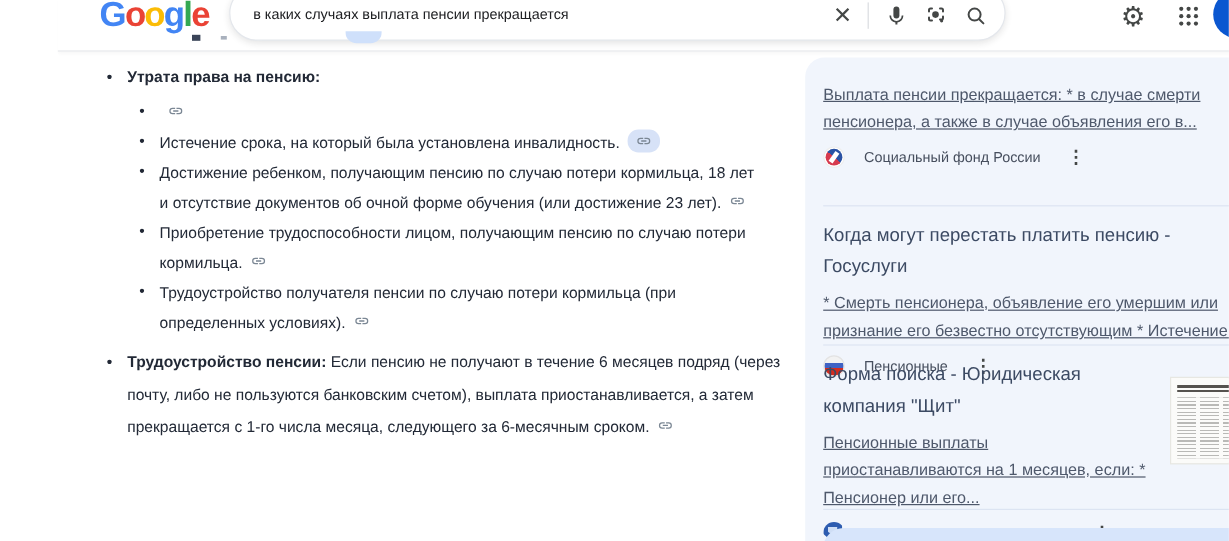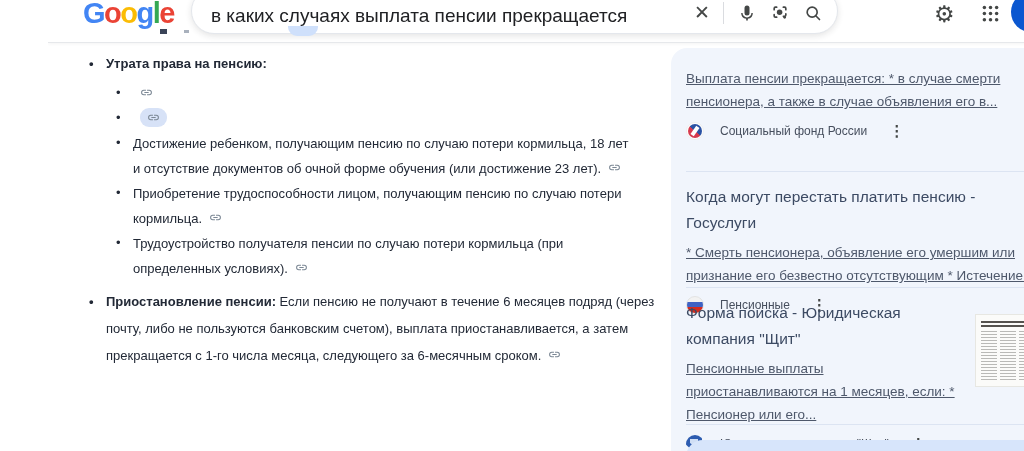--- a/index.html
+++ b/index.html
@@ -11,21 +11,21 @@
   .header { position:absolute; top:0; left:0; width:1024px; height:43px; background:#fff;
     border-bottom:1px solid #e6e8eb; box-shadow:0 1px 3px rgba(60,64,67,.06); z-index:5; }
   .logo { position:absolute; left:35px; top:-3px; font-size:29px; font-weight:bold;
     letter-spacing:-1.5px; line-height:32px; }
   .logo .c1{color:#4285F4}.logo .c2{color:#EA4335}.logo .c3{color:#FBBC05}
   .logo .c4{color:#4285F4}.logo .c5{color:#34A853}.logo .c6{color:#EA4335}
 
   .searchbar { position:absolute; left:143px; top:-12px; width:647px; height:46px;
     background:#fff; border:1px solid #e4e7ec; border-radius:23px;
     box-shadow:0 2px 6px rgba(32,33,36,.12); }
-  .query { position:absolute; left:19px; top:16px; font-size:19px; color:#202124; white-space:nowrap; }
+  .query { position:absolute; left:19px; top:16px; font-size:12px; color:#202124; white-space:nowrap; }
   .sb-icons { position:absolute; right:14px; top:12px; display:flex; align-items:center; gap:13px; }
   .vdiv { width:1px; height:22px; background:#dadce0; }
   .icon-btn { display:inline-flex; align-items:center; justify-content:center; cursor:pointer; }
 
   .gear { position:absolute; left:886px; top:1px; font-size:23px; color:#444746; }
   .apps { position:absolute; left:932px; top:3px; }
   .signin { position:absolute; left:963px; top:-8px; height:40px; width:112px;
     background:#0b57d0; color:#fff; border:none; border-radius:20px; font-size:14px;
     font-family:"Liberation Sans",sans-serif; padding-top:6px; text-align:center; cursor:pointer; }
 
@@ -151,36 +151,36 @@
   <div class="rem rem-pill"></div>
 
   <main class="answer">
     <ul style="list-style:none;">
       <li class="t-item">
         <span class="lead">Утрата права на пенсию:</span>
         <ul class="sub-list">
           <li class="s-item"><span class="linkchip"><svg viewBox="0 0 24 24" width="13" height="13" fill="#7b8794">
                   <path d="M3.9 12A3.1 3.1 0 0 1 7 8.9h4V7H7a5 5 0 0 0 0 10h4v-1.9H7A3.1 3.1 0 0 1 3.9 12zM8 13h8v-2H8v2zm9-6h-4v1.9h4a3.1 3.1 0 0 1 0 6.2h-4V17h4a5 5 0 0 0 0-10z"></path>
                 </svg></span></li>
-          <li class="s-item"><span class="linkchip hl"><svg viewBox="0 0 24 24" width="13" height="13" fill="#7b8794">
+          <li class="s-item"><span>Истечение срока, на который была установлена инвалидность.</span><span class="linkchip hl"><svg viewBox="0 0 24 24" width="13" height="13" fill="#7b8794">
                   <path d="M3.9 12A3.1 3.1 0 0 1 7 8.9h4V7H7a5 5 0 0 0 0 10h4v-1.9H7A3.1 3.1 0 0 1 3.9 12zM8 13h8v-2H8v2zm9-6h-4v1.9h4a3.1 3.1 0 0 1 0 6.2h-4V17h4a5 5 0 0 0 0-10z"></path>
                 </svg></span></li>
           <li class="s-item"><span>Достижение ребенком, получающим пенсию по случаю потери кормильца, 18 лет и отсутствие документов об очной форме обучения (или достижение 23 лет).</span><span class="linkchip"><svg viewBox="0 0 24 24" width="13" height="13" fill="#7b8794">
                   <path d="M3.9 12A3.1 3.1 0 0 1 7 8.9h4V7H7a5 5 0 0 0 0 10h4v-1.9H7A3.1 3.1 0 0 1 3.9 12zM8 13h8v-2H8v2zm9-6h-4v1.9h4a3.1 3.1 0 0 1 0 6.2h-4V17h4a5 5 0 0 0 0-10z"></path>
                 </svg></span></li>
           <li class="s-item"><span>Приобретение трудоспособности лицом, получающим пенсию по случаю потери кормильца.</span><span class="linkchip"><svg viewBox="0 0 24 24" width="13" height="13" fill="#7b8794">
                   <path d="M3.9 12A3.1 3.1 0 0 1 7 8.9h4V7H7a5 5 0 0 0 0 10h4v-1.9H7A3.1 3.1 0 0 1 3.9 12zM8 13h8v-2H8v2zm9-6h-4v1.9h4a3.1 3.1 0 0 1 0 6.2h-4V17h4a5 5 0 0 0 0-10z"></path>
                 </svg></span></li>
           <li class="s-item"><span>Трудоустройство получателя пенсии по случаю потери кормильца (при определенных условиях).</span><span class="linkchip"><svg viewBox="0 0 24 24" width="13" height="13" fill="#7b8794">
                   <path d="M3.9 12A3.1 3.1 0 0 1 7 8.9h4V7H7a5 5 0 0 0 0 10h4v-1.9H7A3.1 3.1 0 0 1 3.9 12zM8 13h8v-2H8v2zm9-6h-4v1.9h4a3.1 3.1 0 0 1 0 6.2h-4V17h4a5 5 0 0 0 0-10z"></path>
                 </svg></span></li>
         </ul>
       </li>
       <li class="t-item second">
-        <span class="lead">Приостановление пенсии:</span>
+        <span class="lead">Трудоустройство пенсии:</span>
         <span>Если пенсию не получают в течение 6 месяцев подряд (через почту, либо не пользуются банковским счетом), выплата приостанавливается, а затем прекращается с 1-го числа месяца, следующего за 6-месячным сроком.</span><span class="linkchip"><svg viewBox="0 0 24 24" width="13" height="13" fill="#7b8794">
               <path d="M3.9 12A3.1 3.1 0 0 1 7 8.9h4V7H7a5 5 0 0 0 0 10h4v-1.9H7A3.1 3.1 0 0 1 3.9 12zM8 13h8v-2H8v2zm9-6h-4v1.9h4a3.1 3.1 0 0 1 0 6.2h-4V17h4a5 5 0 0 0 0-10z"></path>
             </svg></span>
       </li>
     </ul>
   </main>
 
   <aside class="sidebar">
 
     <div class="card" style="top:14px;">

